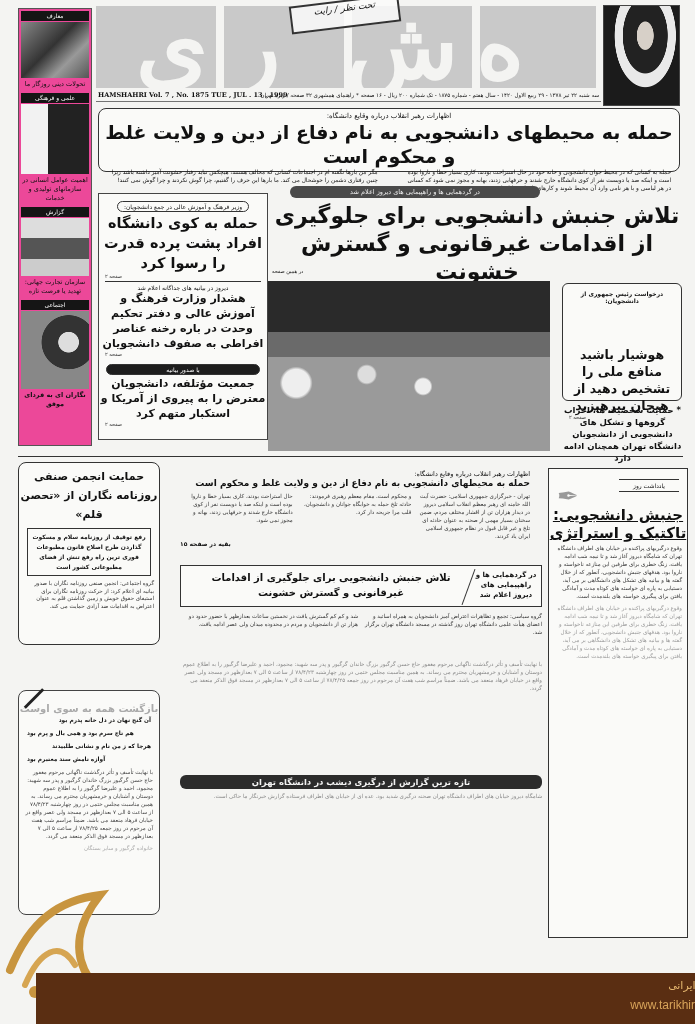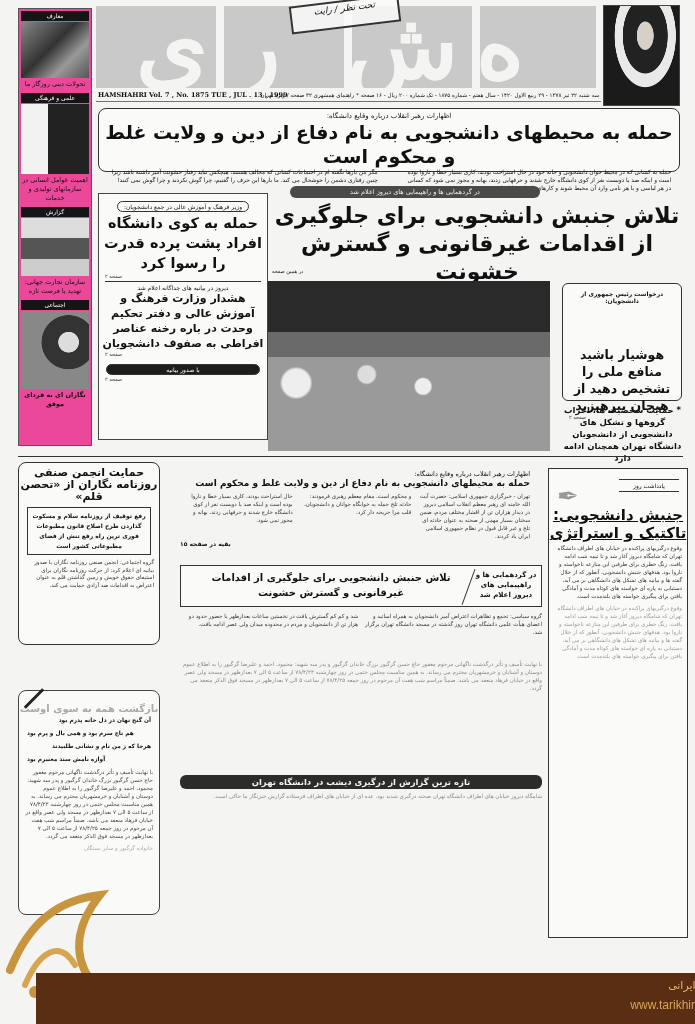--- a/index.html
+++ b/index.html
@@ -57,21 +57,21 @@
 
   
   .rule { position: absolute; background: #333; }
   #lower-repeat { left: 180px; top: 470px; width: 350px; direction: rtl; }
   #lower-repeat .k { font-size: 6.5px; }
   #lower-repeat .h { font-size: 9px; font-weight: bold; }
   .cols { display: flex; direction: rtl; gap: 6px; font-size: 5.5px; line-height: 8px; color: #333; }
   .cols div { flex: 1; }
 
   #pen-box { left: 18px; top: 462px; width: 142px; height: 183px; border: 1px solid #333; border-radius: 8px; background: #fafaf8; direction: rtl; }
-  #pen-box .t { font-size: 11px; font-weight: bold; text-align: center; line-height: 12px; margin-top: 4px; }
+  #pen-box .t { font-size: 11px; font-weight: bold; text-align: center; line-height: 19px; margin-top: 4px; }
   #pen-box .inner { margin: 4px 8px; border: 1px solid #333; font-size: 6px; font-weight: bold; text-align: center; line-height: 10px; padding: 3px; }
   #pen-box .txt { font-size: 5.5px; line-height: 7.5px; padding: 0 5px; color: #333; }
 
   #editorial { left: 548px; top: 468px; width: 140px; height: 470px; border: 1px solid #333; background: #fafaf8; direction: rtl; }
   #editorial .label { font-size: 6px; text-align: center; border-top: 1px solid #333; border-bottom: 1px solid #333; margin: 10px 8px 0 70px; padding: 2px 0; }
   #editorial .t { font-size: 15px; font-weight: bold; text-align: center; margin-top: 14px; text-decoration: underline; }
   #editorial .txt { font-size: 5.5px; line-height: 8px; padding: 2px 5px; color: #333; }
 
   #students-bar { left: 180px; top: 565px; width: 362px; height: 42px; border: 1px solid #333; background: #fafaf8; direction: rtl; }
   #students-bar .side { position: absolute; right: 4px; top: 4px; width: 62px; font-size: 7px; font-weight: bold; text-align: center; line-height: 10px; }
@@ -137,20 +137,21 @@
 
 <div id="minister-box" class="abs">
   <div class="pill">وزیر فرهنگ و آموزش عالی در جمع دانشجویان:</div>
   <div class="h2">حمله به کوی دانشگاه افراد پشت پرده قدرت را رسوا کرد</div>
   <div class="pg">صفحه ۲</div>
   <div style="border-top:1px solid #333;margin:2px 6px;"></div>
   <div class="small">دیروز در بیانیه های جداگانه اعلام شد</div>
   <div class="h3">هشدار وزارت فرهنگ و آموزش عالی و دفتر تحکیم وحدت در باره رخنه عناصر افراطی به صفوف دانشجویان</div>
   <div class="pg">صفحه ۲</div>
   <div class="pill dark">با صدور بیانیه</div>
+  <div class="h3">جمعیت مؤتلفه، دانشجویان معترض را به پیروی از آمریکا و استکبار متهم کرد</div>
   <div class="pg">صفحه ۲</div>
 </div>
 
 <div id="main-kicker" class="abs">در گردهمایی ها و راهپیمایی های دیروز اعلام شد</div>
 <div id="main-head" class="abs">تلاش جنبش دانشجویی برای جلوگیری از اقدامات غیرقانونی و گسترش خشونت</div>
 <div id="main-photo-cap" class="abs">در همین صفحه</div>
 <div id="main-photo" class="abs"></div>
 
 <div id="president-box" class="abs">
   <div class="small" style="margin-top:6px;font-weight:bold;">درخواست رئیس جمهوری از دانشجویان:</div>

